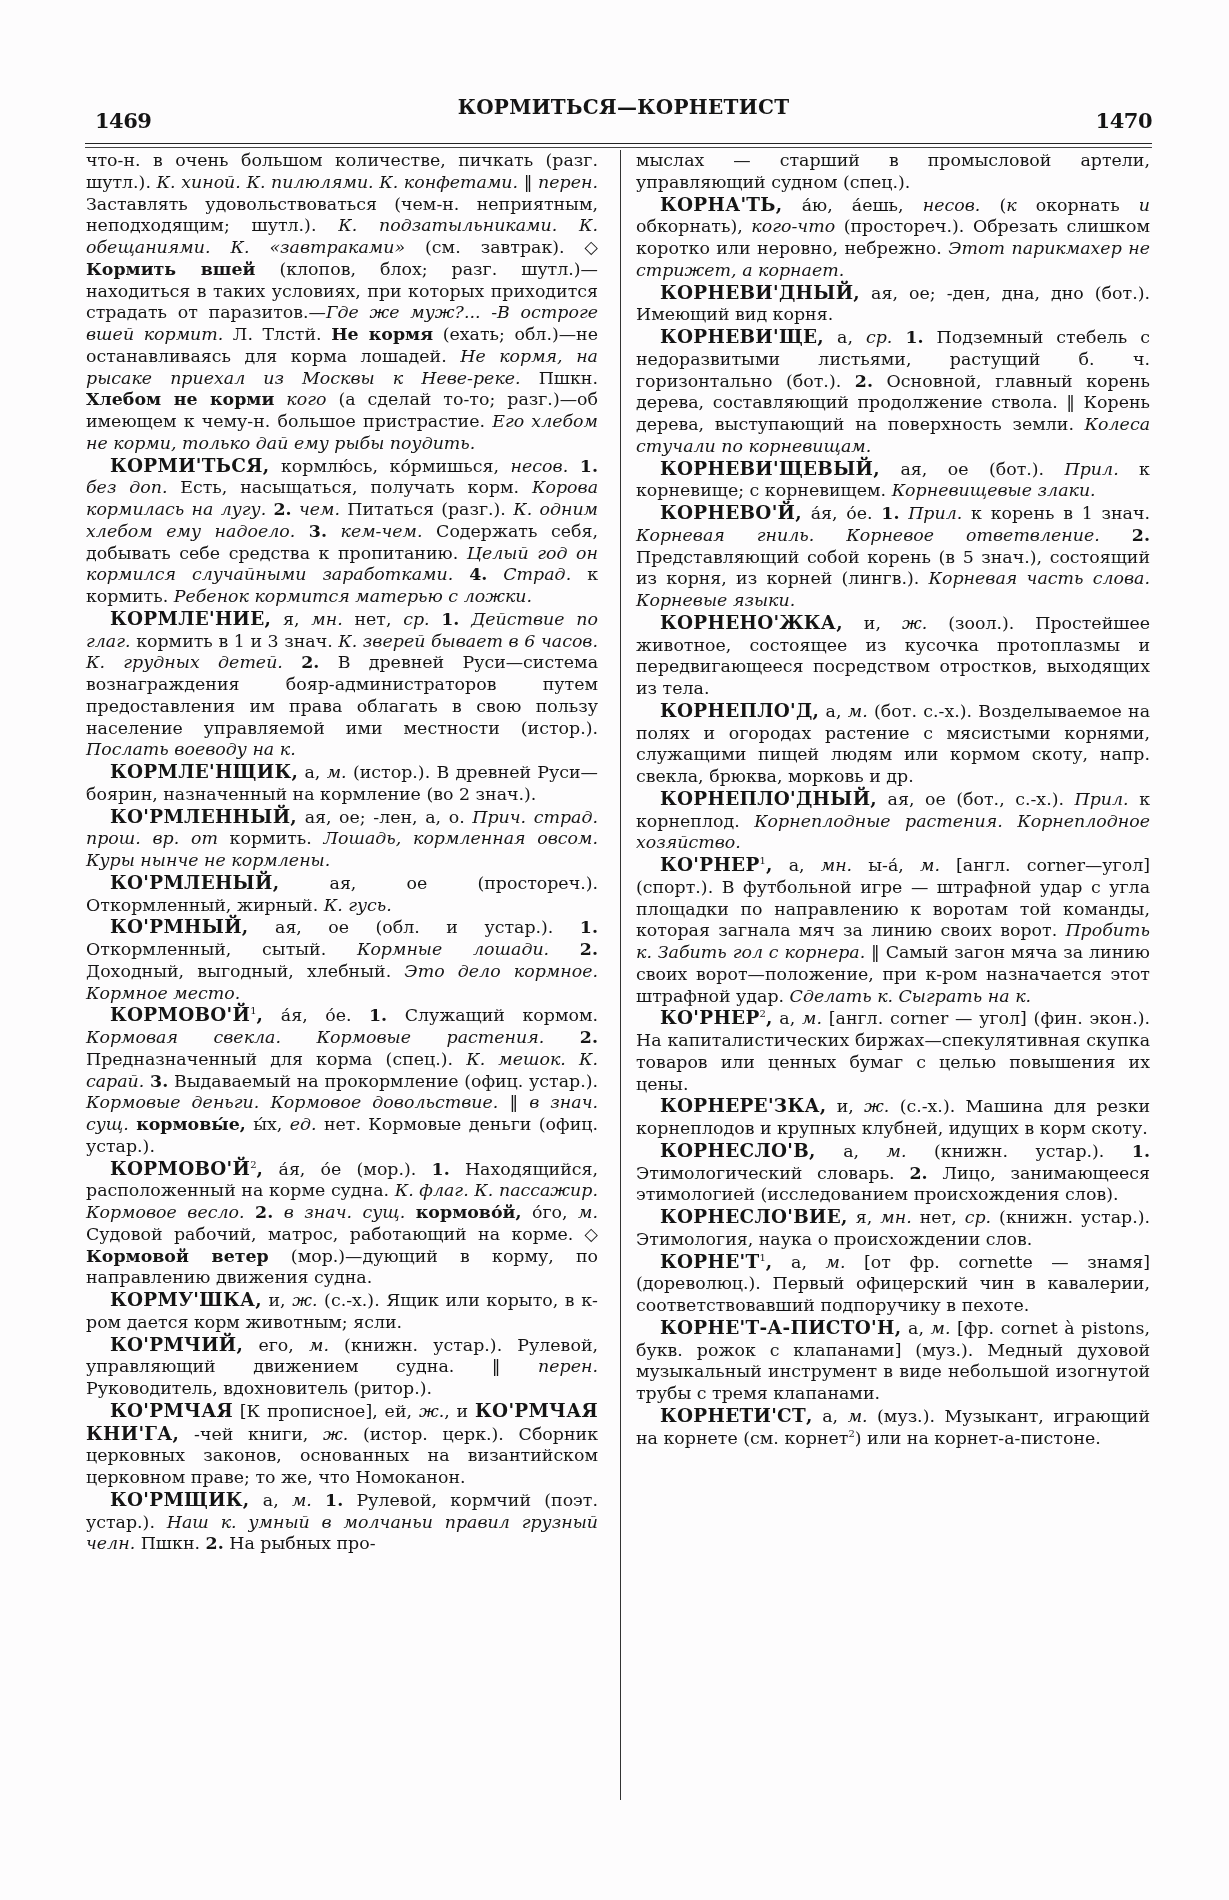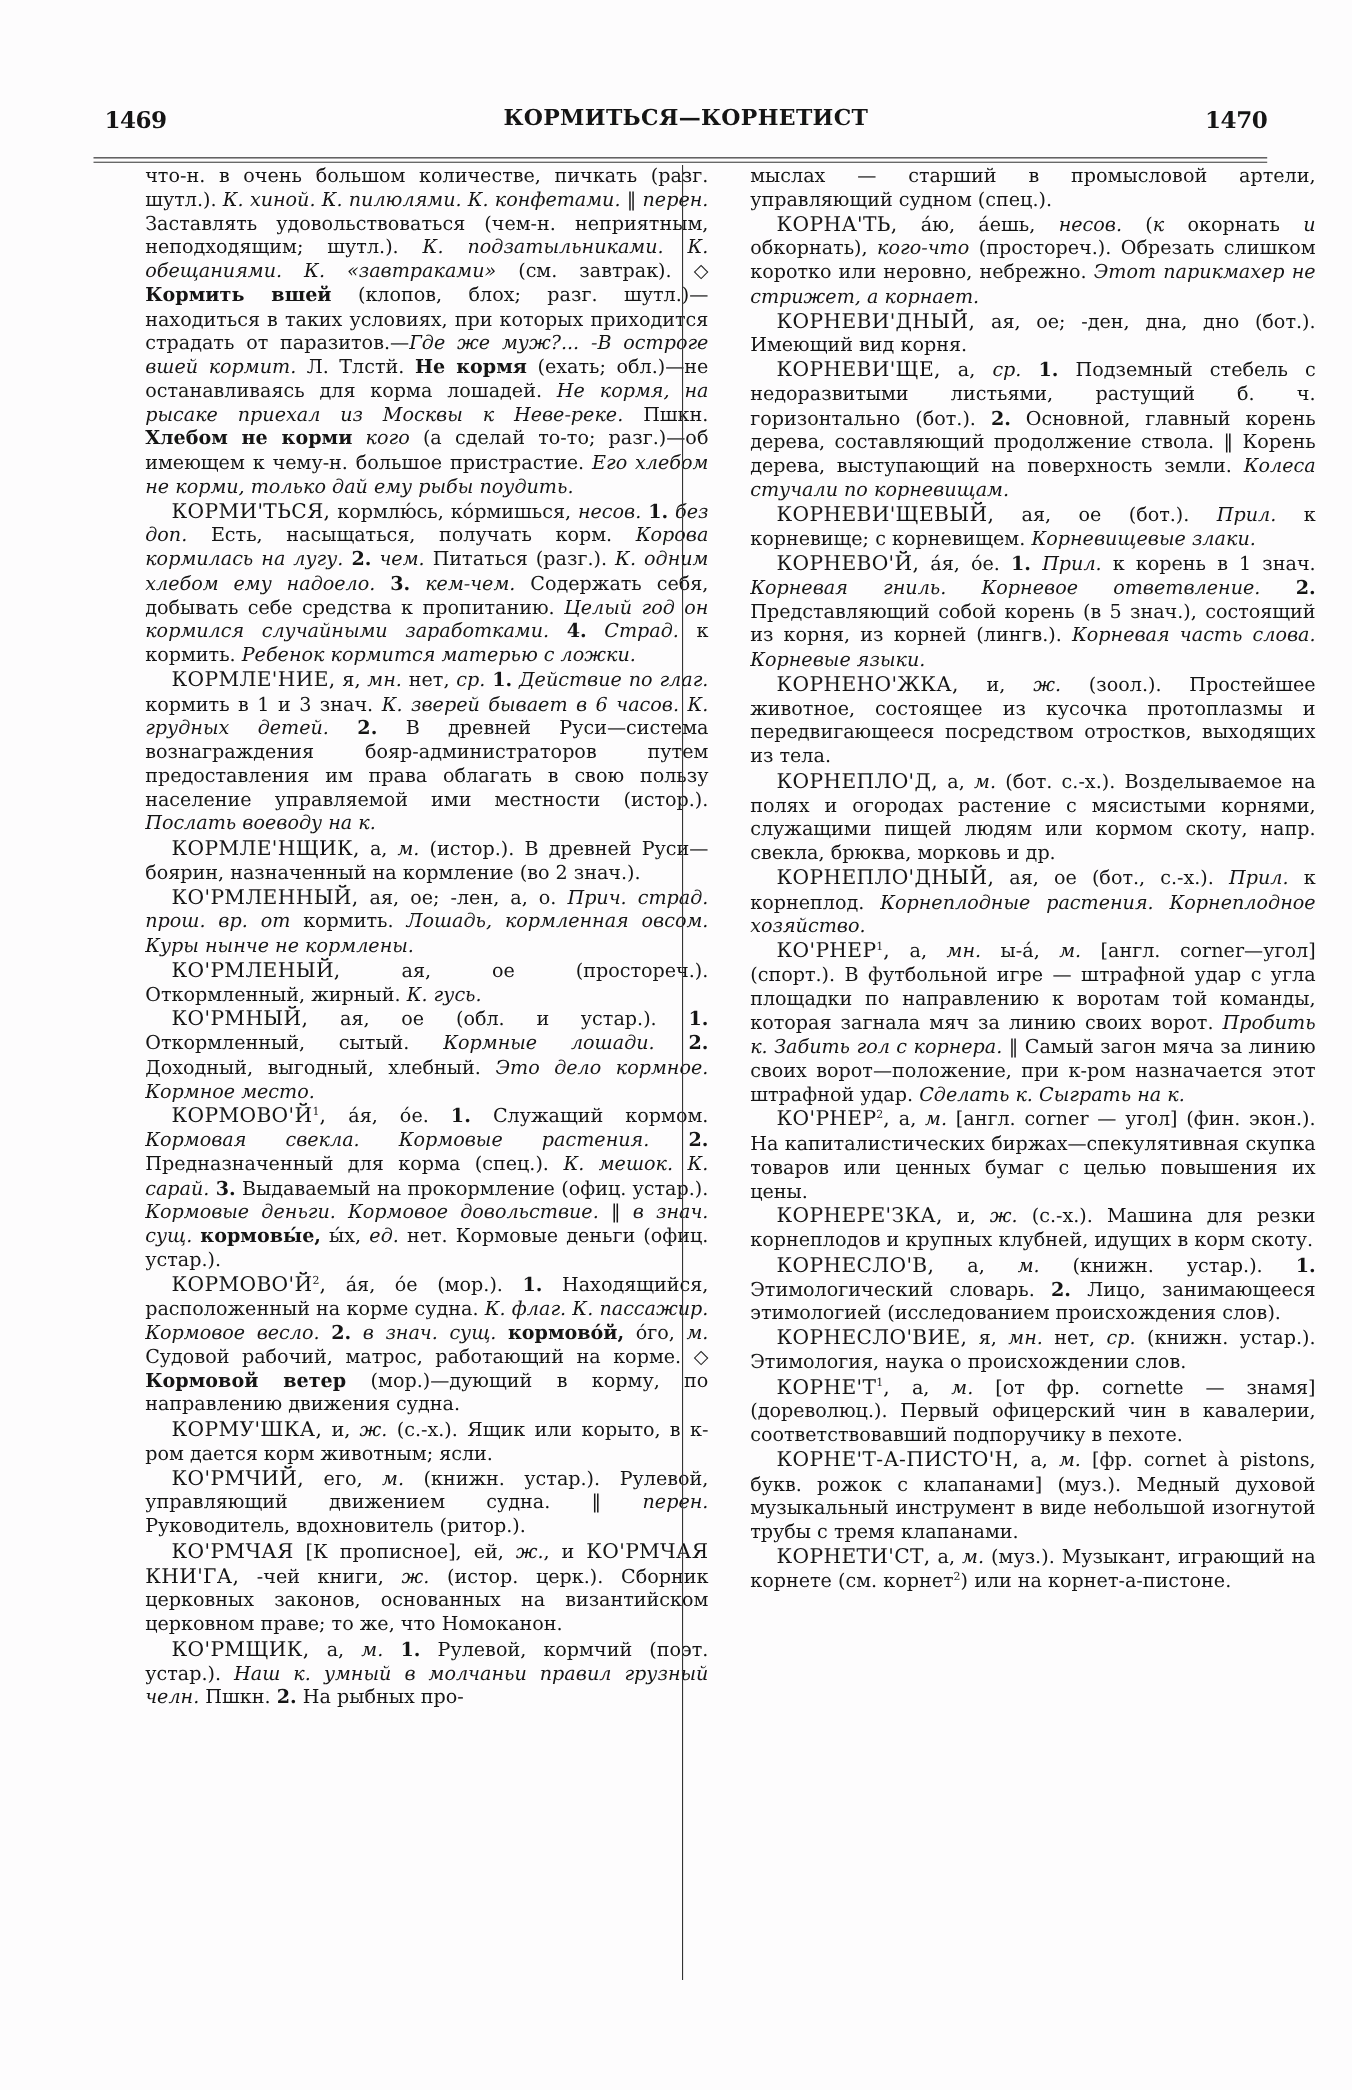--- a/index.html
+++ b/index.html
@@ -2,34 +2,34 @@
 <html><head>
 <meta charset="utf-8">
 <style>
   html, body { margin:0; padding:0; }
   body {
     width:1229px; height:1900px; background:#fdfcfd; color:#151515;
     font-family:"DejaVu Serif", "Liberation Serif", serif;
     position:relative; overflow:hidden;
   }
   .header { position:absolute; top:92px; left:95px; width:1057px; height:34px; }
-  .pnum { position:absolute; top:4px; font-weight:bold; font-size:21px; letter-spacing:-0.5px; }
+  .pnum { position:absolute; top:16px; font-weight:bold; font-size:21px; letter-spacing:-0.5px; }
   .pnum.left { left:0; }
   .pnum.right { right:0; }
   .running-title { position:absolute; top:3px; left:0; right:0; text-align:center; font-weight:bold; font-size:20px; letter-spacing:0.3px; }
   .rule { position:absolute; left:85px; width:1067px; height:0; border-top:1.5px solid #222; }
   .rule.r1 { top:143px; }
   .rule.r2 { top:147px; border-top:1px solid #444; }
-  .col { position:absolute; top:150px; font-size:17.4px; line-height:21.75px; text-align:justify; hyphens:manual;margin-left:46px; }
+  .col { position:absolute; top:150px; font-size:17.4px; line-height:21.75px; text-align:justify; hyphens:manual; }
   .col.left { left:86px; width:512px; }
   .col.right { left:636px; width:514px; }
   .divider { position:absolute; left:620px; top:150px; width:0; height:1650px; border-left:1.5px solid #333; }
   .entry { margin:0; text-indent:0; }
   .entry.indent { text-indent:24px; }
-  .hw { font-weight:normal; font-size:18.4px; letter-spacing:0.3px; }
+  .hw { font-weight:bold; font-size:18.4px; letter-spacing:0.3px; }
   .b { font-weight:bold; }
   .i { font-style:italic; }
   sup { font-size:10px; vertical-align:super; line-height:0; }
 </style>
 </head>
 <body>
 
 <div class="header">
   <span class="pnum left">1469</span>
   <span class="running-title">КОРМИТЬСЯ—КОРНЕТИСТ</span>

